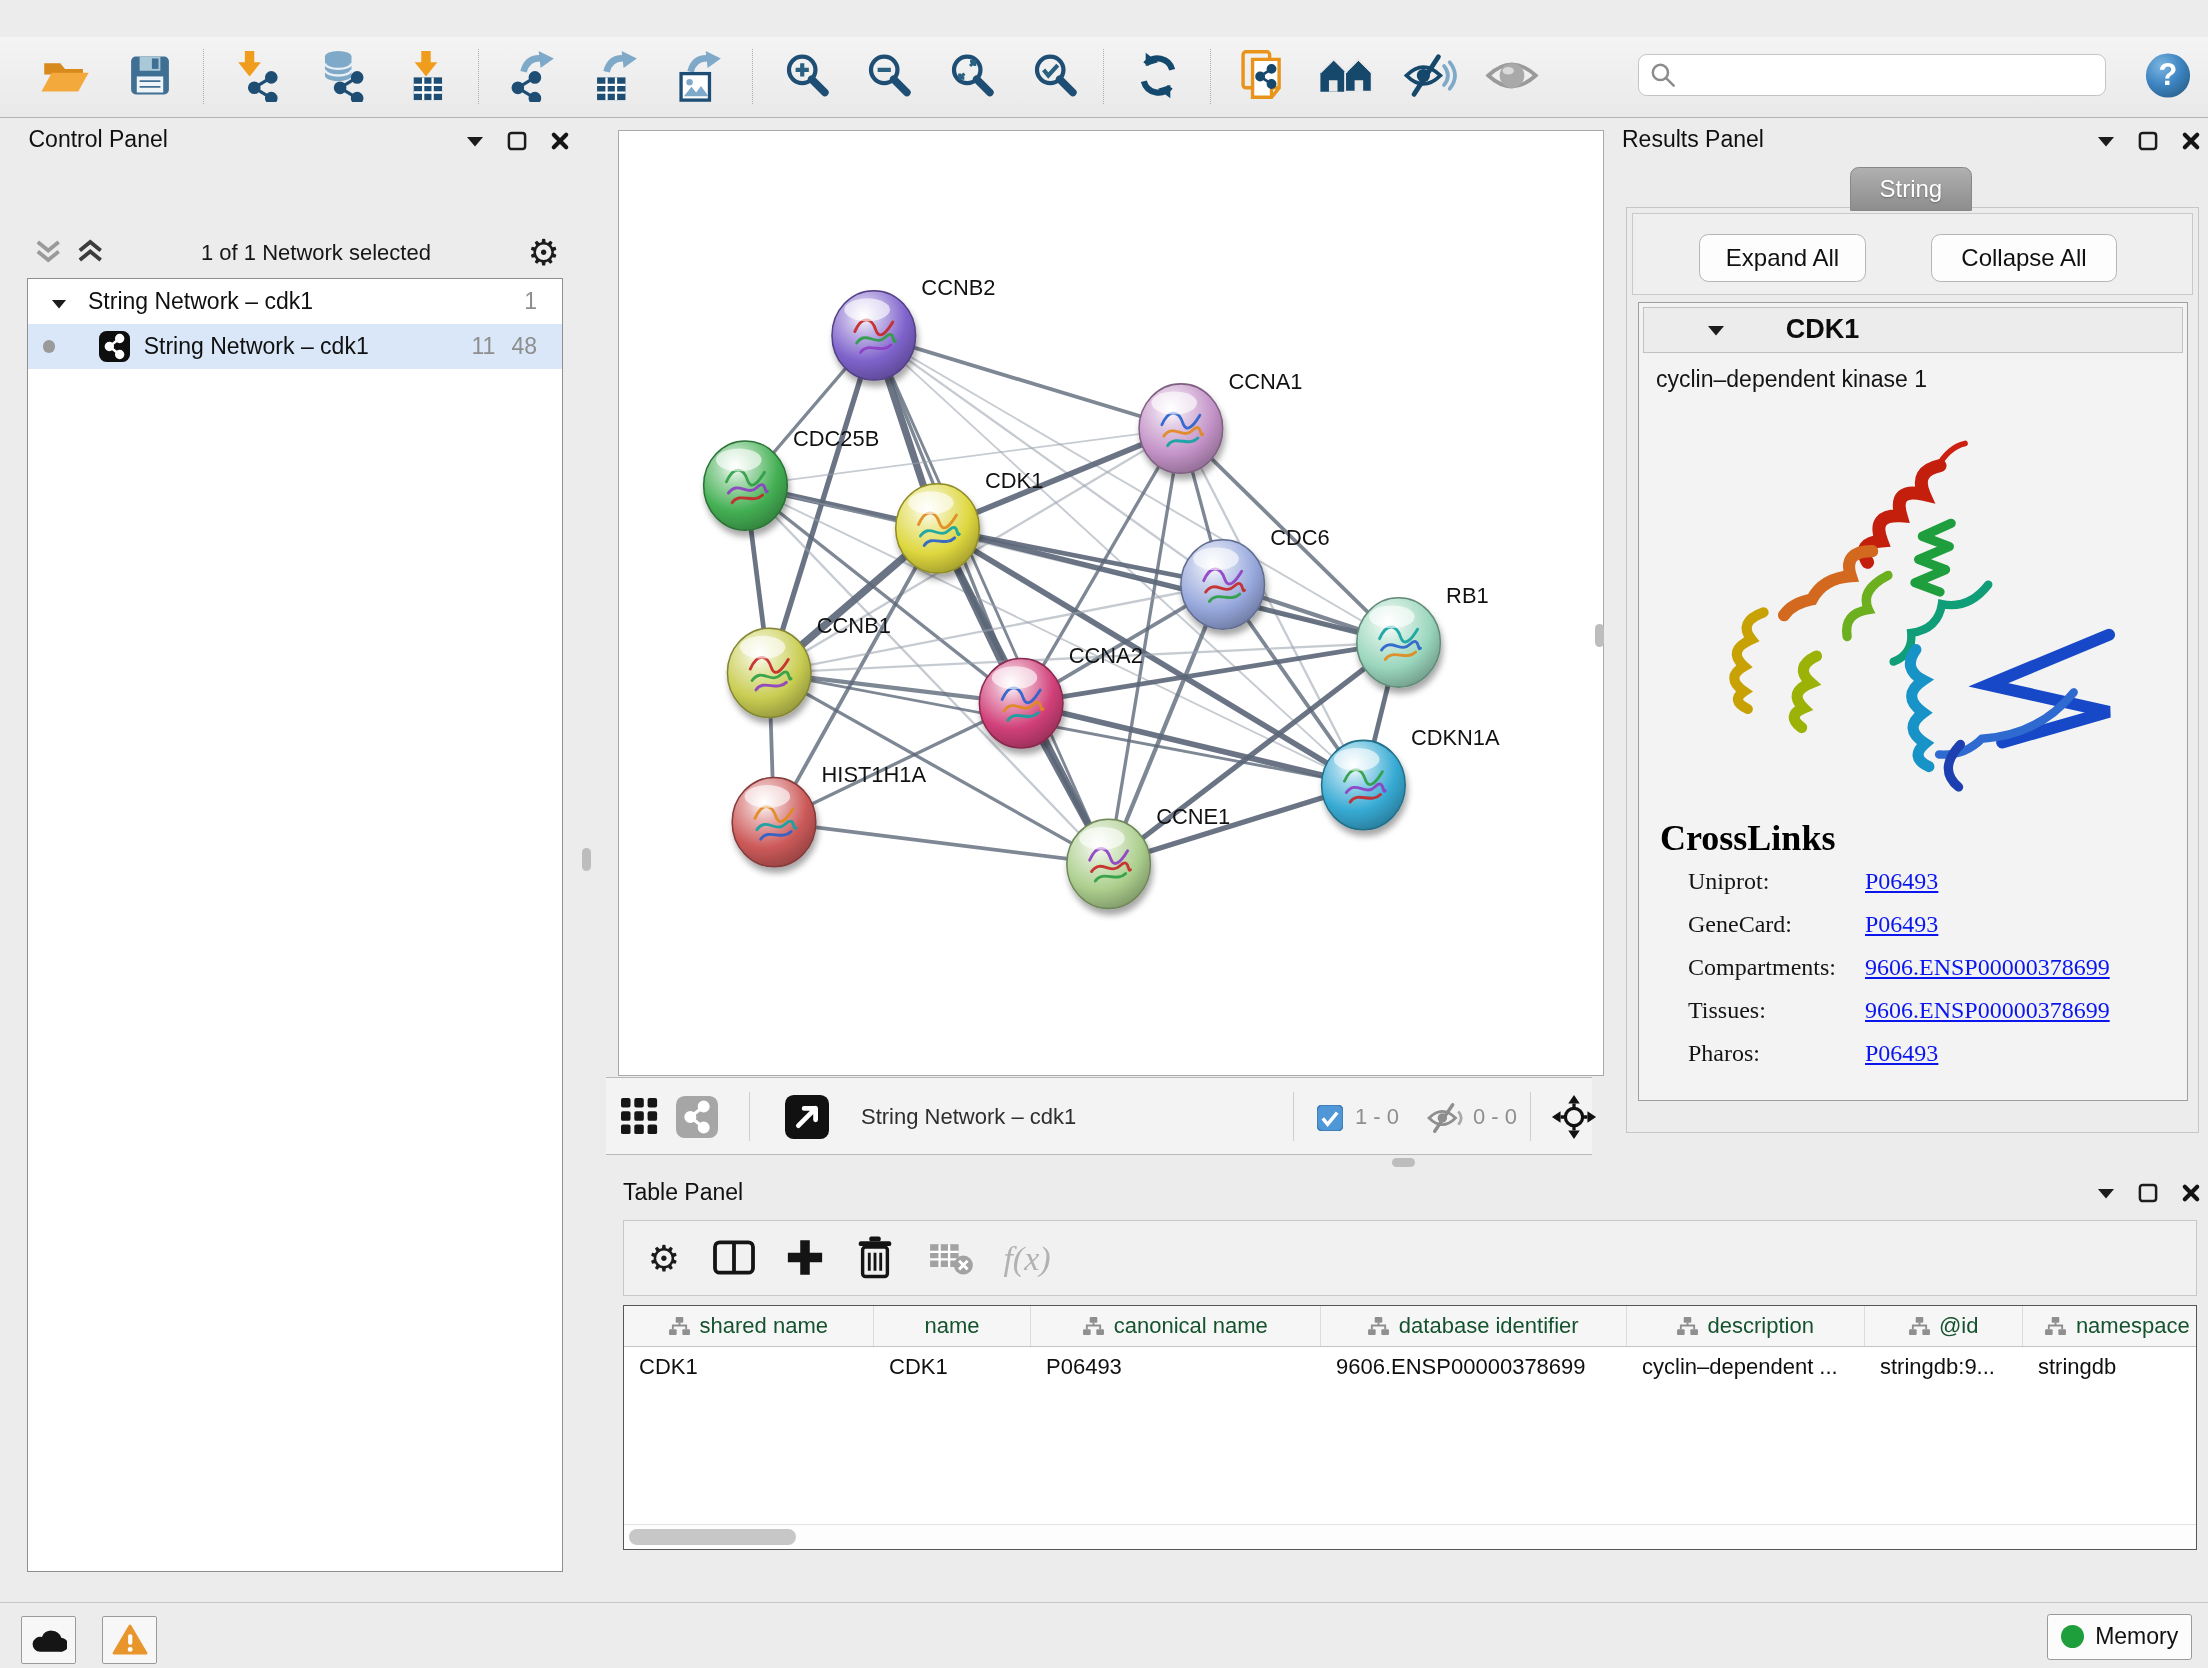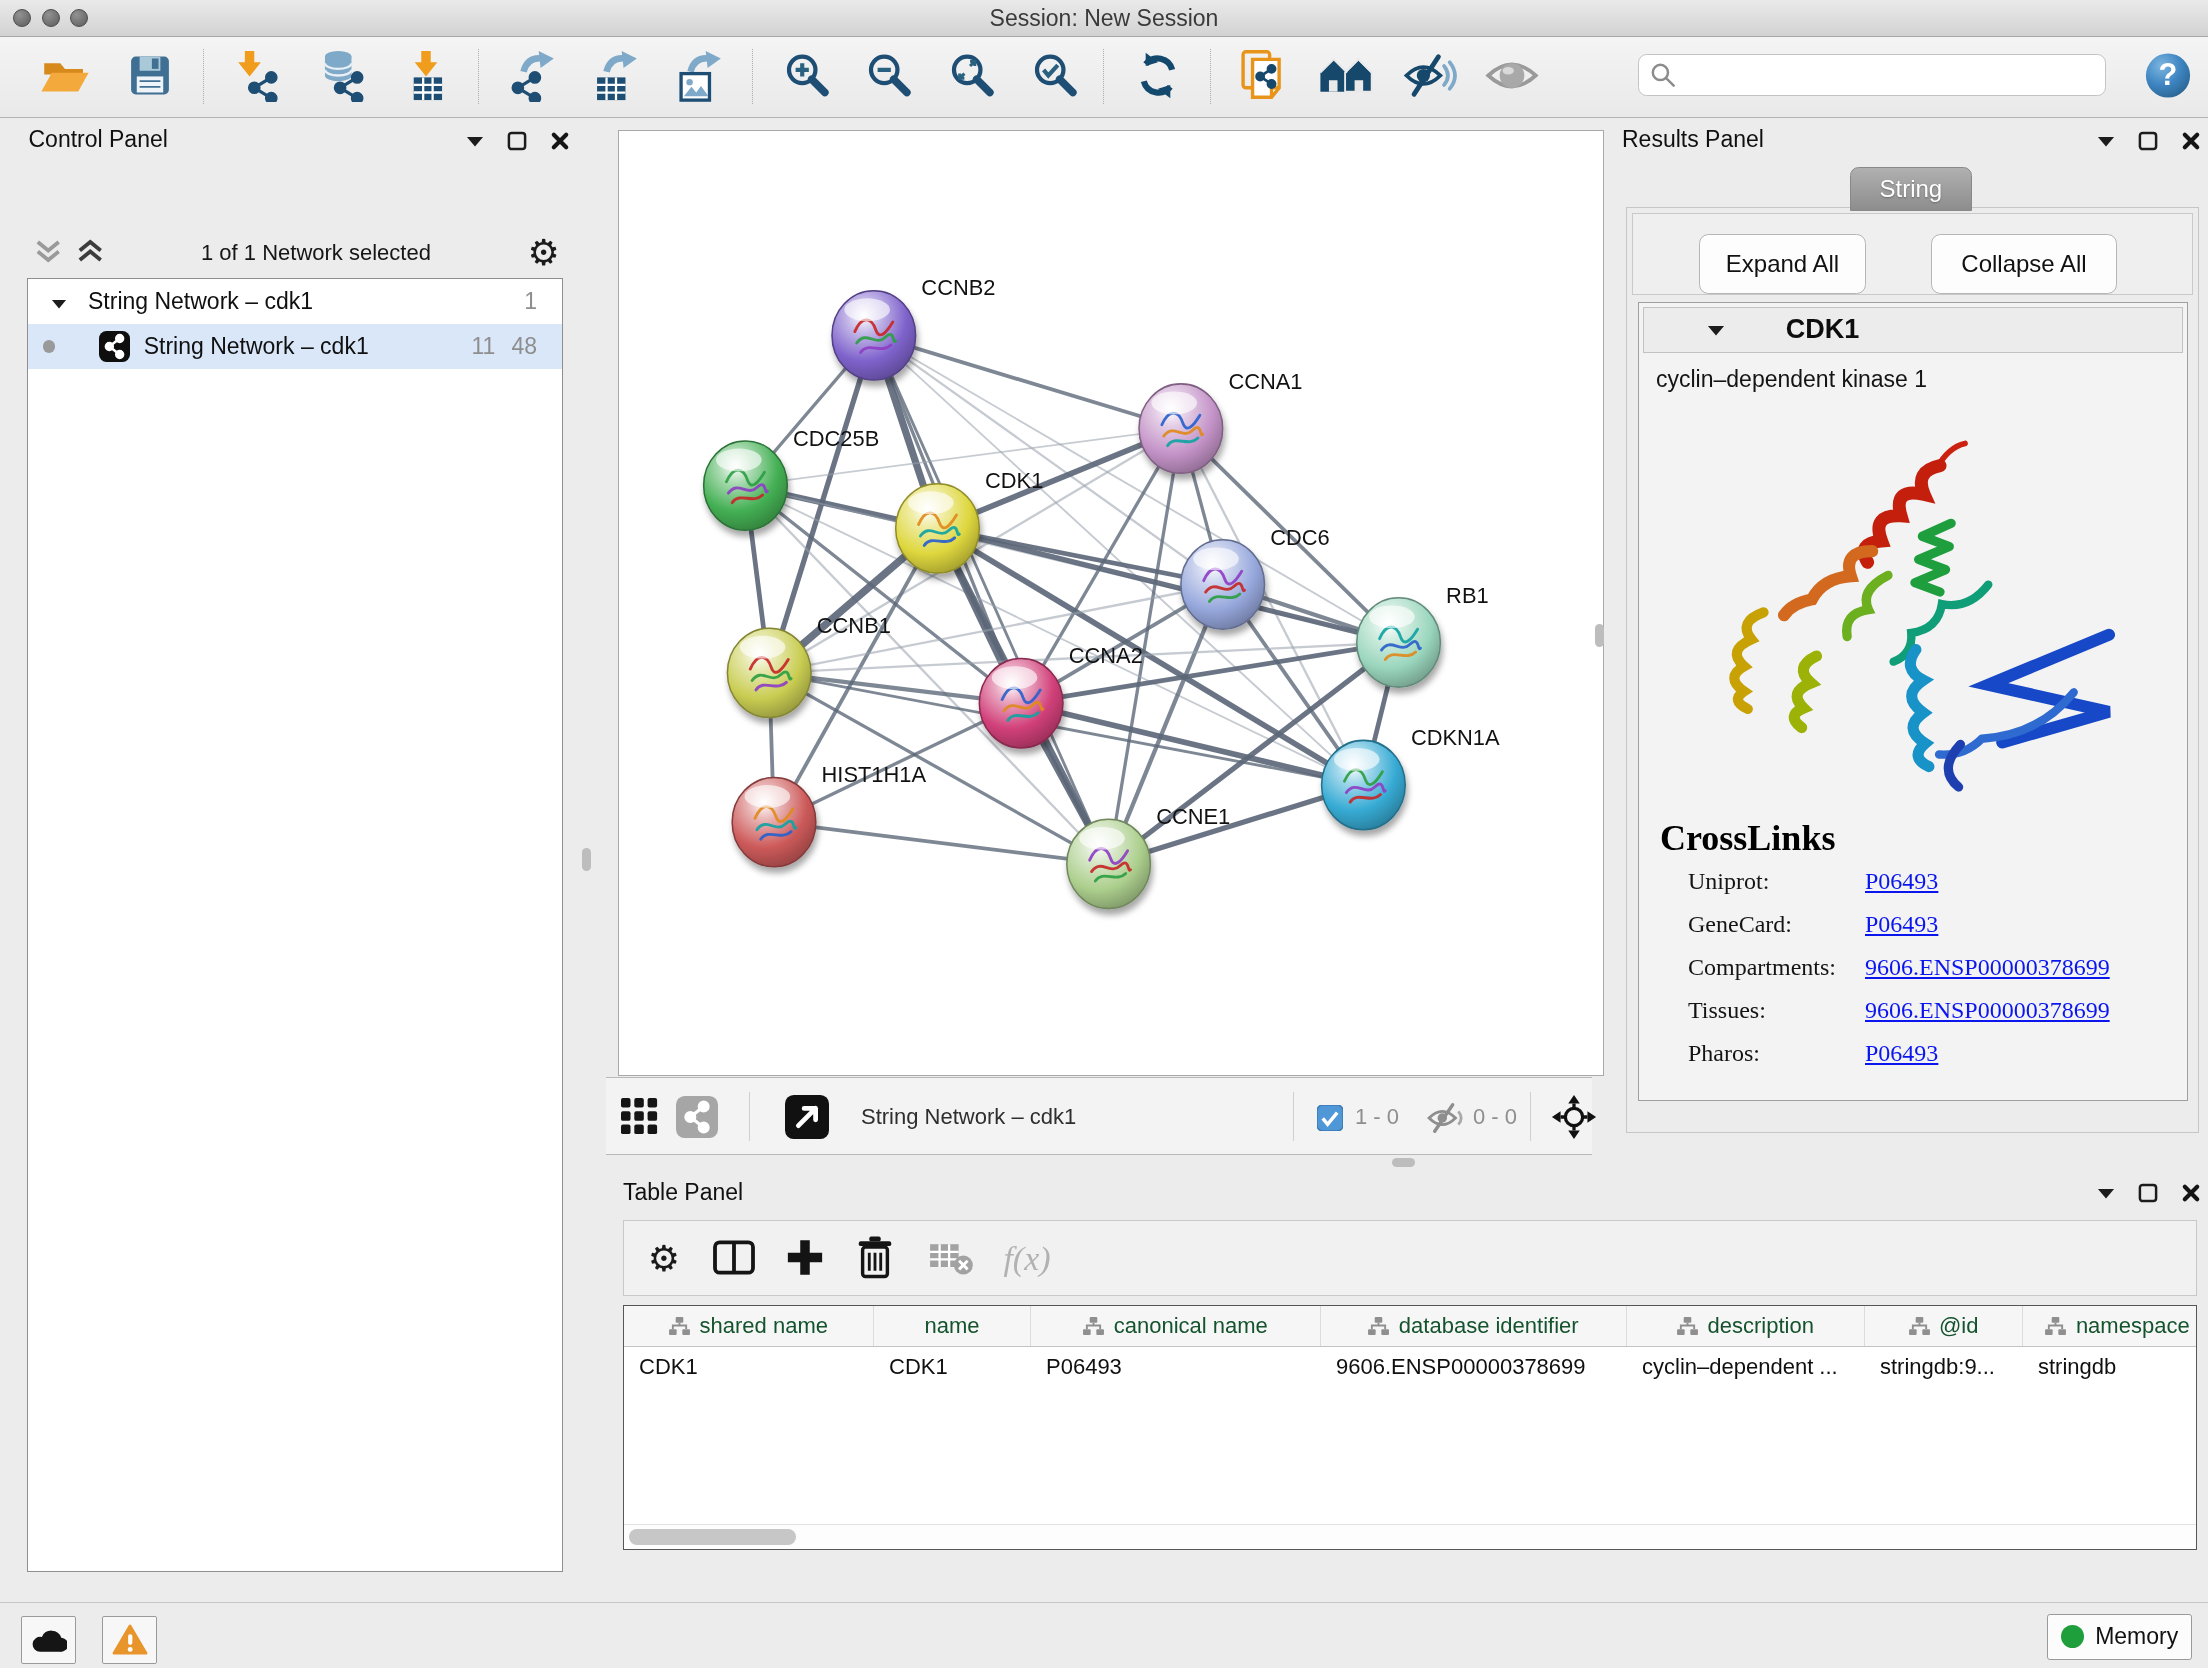--- a/index.html
+++ b/index.html
@@ -41,21 +41,21 @@
   #net-canvas{position:absolute;left:618px;top:130px;width:986px;height:946px;background:#fff;border:1px solid #a9a9a9;box-sizing:border-box;}
   #nv-bar{position:absolute;left:606px;top:1077px;width:986px;height:78px;background:#f3f3f3;border-top:1px solid #b9b9b9;border-bottom:1px solid #b9b9b9;box-sizing:border-box;}
   .nv-sep{position:absolute;top:14.3px;height:49px;border-left:1px solid #cfcfcf;}
   .nv-txt{position:absolute;top:0;height:78px;display:flex;align-items:center;font-size:22px;}
   .splitter-dot{position:absolute;background:#bdbdbd;border-radius:7.6px;}
 
   
   #string-tab{position:absolute;left:1850px;top:167px;height:42px;padding:0 28.5px;display:flex;align-items:center;font-size:24px;color:#fff;background:linear-gradient(#b0b0b0,#8d8d8d);border:1px solid #888;border-radius:8.6px 8.6px 0 0;text-shadow:0 1px 1.9px rgba(0,0,0,.3);z-index:2;cursor:pointer;}
   #results-outer{position:absolute;left:1626px;top:207px;width:573px;height:926px;background:#ececec;border:1px solid #c6c6c6;box-sizing:border-box;}
   #results-buttons{position:absolute;left:1632px;top:213px;width:561px;height:82px;border:1px solid #c9c9c9;background:#efefef;box-sizing:border-box;}
-  .rp-btn{position:absolute;height:60px;background:#fdfdfd;border:1.4px solid #b5b5b5;border-radius:9.5px;font-size:24px;color:#111;display:flex;align-items:center;justify-content:center;cursor:pointer;box-sizing:border-box;}
+  .rp-btn{position:absolute;height:48px;background:#fdfdfd;border:1.4px solid #b5b5b5;border-radius:9.5px;font-size:24px;color:#111;display:flex;align-items:center;justify-content:center;cursor:pointer;box-sizing:border-box;}
   #results-list{position:absolute;left:1638px;top:302px;width:550px;height:799px;background:#f3f3f3;border:1.4px solid #9f9f9f;box-sizing:border-box;}
   #rl-header{position:absolute;left:3.8px;top:3.8px;right:3.8px;height:46px;background:#ececec;border:1px solid #c2c2c2;display:flex;align-items:center;box-sizing:border-box;cursor:pointer;}
   #rl-gene{font-size:27px;font-weight:bold;color:#0d0d0d;margin-left:61px;}
   #rl-desc{position:absolute;left:17px;top:63px;font-size:23px;color:#141414;}
   .serif{font-family:"Liberation Serif","DejaVu Serif",serif;}
   #crosslinks-heading{position:absolute;left:21px;top:514px;font-size:36px;font-weight:bold;color:#000;}
   #crosslinks-rows{position:absolute;left:0;top:557px;width:100%;}
   .cl-row{display:flex;height:43px;align-items:center;}
   .cl-label{margin-left:49px;width:177px;font-size:24px;color:#141414;}
   .cl-link{font-size:24px;color:#0b16ee;text-decoration:underline;cursor:pointer;}
@@ -76,26 +76,20 @@
   #statusbar{position:absolute;left:0;top:1602px;width:100%;height:67px;background:#ececec;border-top:1px solid #c6c6c6;}
   .sb-box{position:absolute;top:13.3px;width:55px;height:48px;border:1.9px solid #9a9a9a;background:#f7f7f7;display:flex;align-items:center;justify-content:center;border-radius:1.9px;box-sizing:border-box;cursor:pointer;}
   #memory-btn{position:absolute;left:2047px;top:10.5px;width:145px;height:46px;background:#fcfcfc;border:1.4px solid #9a9a9a;border-radius:2.9px;display:flex;align-items:center;justify-content:center;gap:11.4px;font-size:23px;color:#111;box-sizing:border-box;cursor:pointer;}
   #mem-dot{width:23px;height:23px;border-radius:50%;background:#1f9e3c;}
 </style>
 </head>
 <body>
 
 <div id="app">
 
-  <div id="titlebar">
-    <span class="light" style="left:13.3px"></span>
-    <span class="light" style="left:42px"></span>
-    <span class="light" style="left:70px"></span>
-    <div id="title-text">Session: New Session</div>
-  </div>
 
   <div id="toolbar">
     <span class="tbi" style="left:65px">
       <svg width="53" height="51" viewBox="0 0 56 54">
           <path d="M6 14 h17 l5 6 h19 v6 H6 z" fill="#d8891c"></path>
           <path d="M3 44 L14 24 h39 L42 44 z" fill="#f3a93c"></path>
         </svg>
     </span>
     <span class="tbi" style="left:150px">
       <svg width="51" height="51" viewBox="0 0 54 54">

